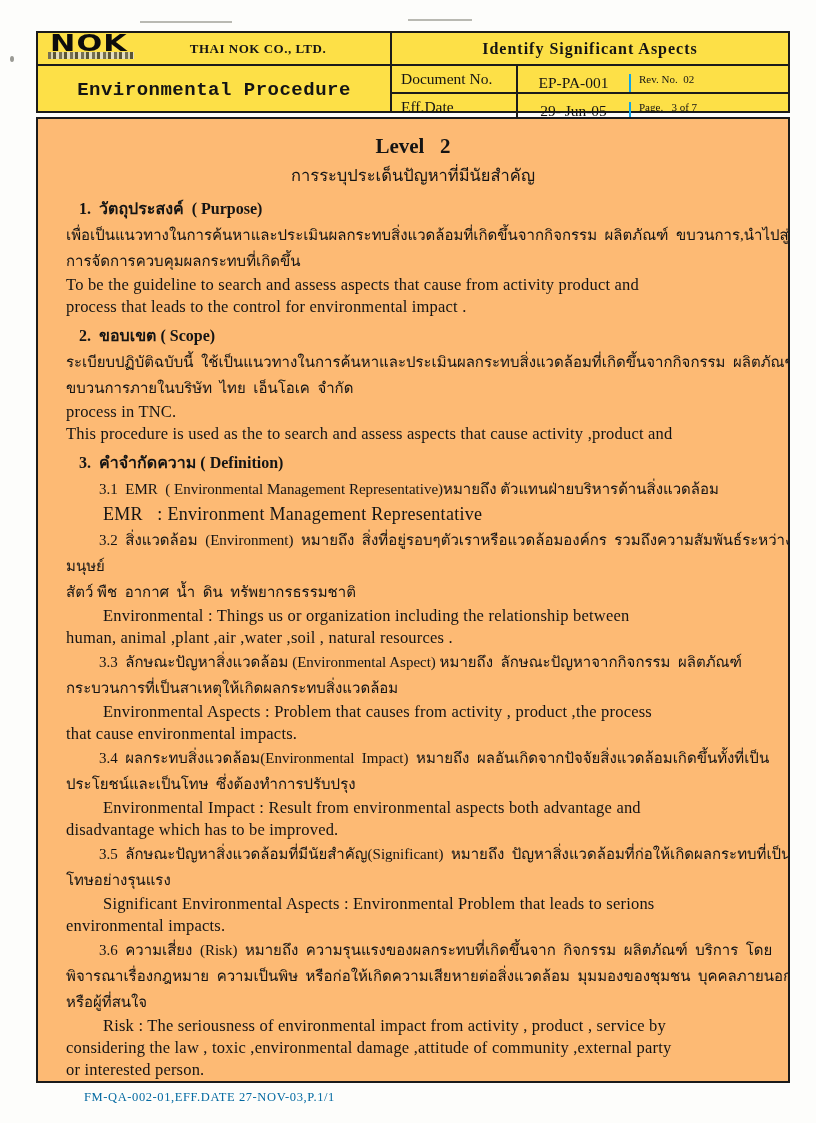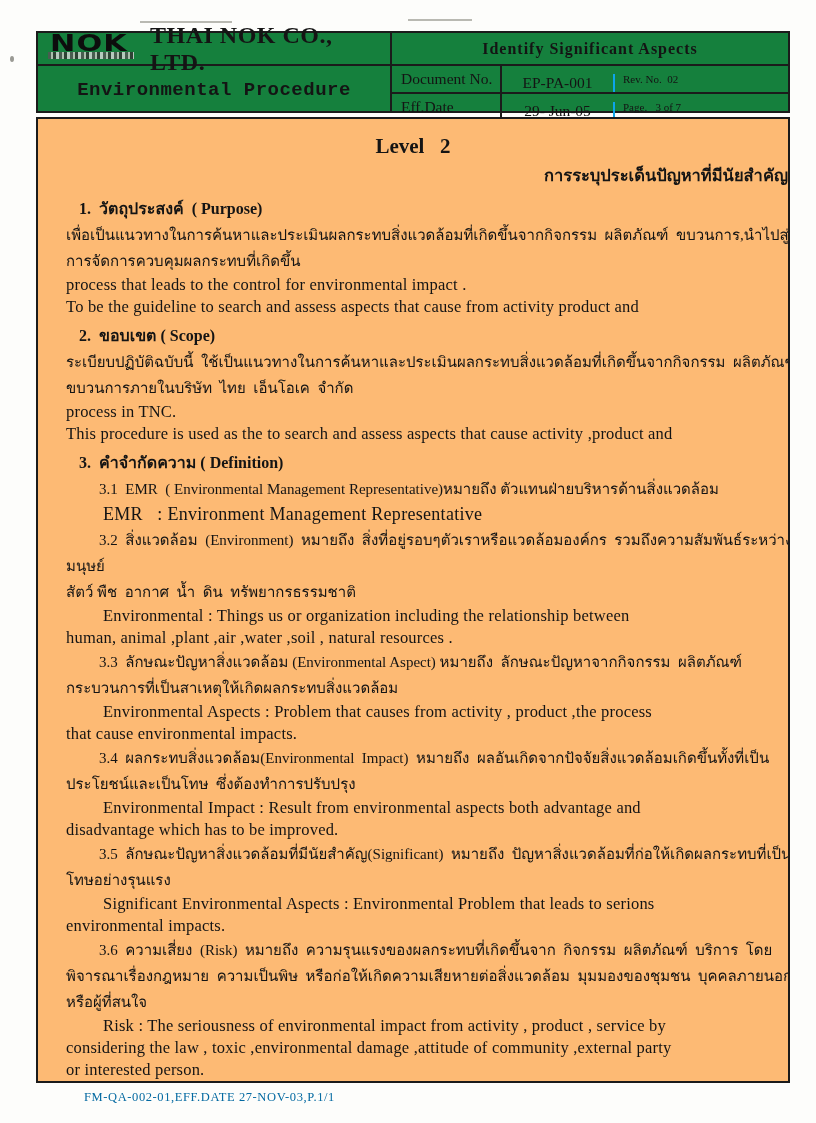--- a/index.html
+++ b/index.html
@@ -6,57 +6,57 @@
   body{
     width:816px;height:1123px;position:relative;overflow:hidden;
     background:#fdfdfb;
     font-family:"Liberation Serif","DejaVu Serif",serif;
     color:#141414;
   }
   .page{position:absolute;inset:0;}
   
   .htable{
     position:absolute;left:36px;top:31px;width:754px;height:82px;
-    border:2px solid #1b1b1b;box-sizing:border-box;background:#15803d;
+    border:2px solid #1b1b1b;box-sizing:border-box;background:#fde047;
   }
   .hrow1{display:flex;height:31px;border-bottom:2px solid #1b1b1b;box-sizing:content-box;}
   .hcellA{width:354px;border-right:2px solid #1b1b1b;box-sizing:border-box;display:flex;align-items:center;}
   .logo-wrap{position:relative;width:112px;height:31px;flex:0 0 auto;}
   .logo-text{
     position:absolute;left:12px;top:-3px;
     font-family:"DejaVu Sans","Liberation Sans",sans-serif;
     font-weight:900;font-size:27px;letter-spacing:1px;color:#0d0d0d;
     transform:scaleY(0.82) scaleX(1.12);transform-origin:left top;
   }
   .logo-smudge{position:absolute;left:10px;top:19px;width:86px;height:7px;
     background:repeating-linear-gradient(90deg,#555 0 3px,#cfcfc8 3px 5px,#333 5px 8px,#ddd 8px 11px);
     filter:blur(0.6px);opacity:.8;}
-  .company{flex:1;text-align:left;font-weight:bold;font-size:24px;letter-spacing:.5px;padding-right:24px;}
+  .company{flex:1;text-align:center;font-weight:bold;font-size:13px;letter-spacing:.5px;padding-right:24px;}
   .hcellB{flex:1;display:flex;align-items:center;justify-content:center;
     font-weight:bold;font-size:16px;letter-spacing:1px;}
   .hrow23{display:flex;height:47px;}
   .hcellProc{width:354px;border-right:2px solid #1b1b1b;box-sizing:border-box;
     display:flex;align-items:center;justify-content:center;
     font-weight:bold;font-size:19px;letter-spacing:.5px;font-family:Liberation Mono, monospace;}
   .hright{flex:1;display:flex;flex-direction:column;}
   .hr{display:flex;flex:1;}
   .hr.topline{border-bottom:2px solid #1b1b1b;}
-  .hlab{width:110px;border-right:2px solid #1b1b1b;box-sizing:border-box;
+  .hlab{width:126px;border-right:2px solid #1b1b1b;box-sizing:border-box;
     display:flex;align-items:center;padding-left:9px;font-size:15.5px;}
   .hmid{width:113px;border-right:2px solid #0ea5e9;box-sizing:border-box;
     display:flex;align-items:center;justify-content:center;font-size:15.5px;margin-top:8px;}
   .hend{flex:1;display:flex;align-items:center;padding-left:8px;font-size:11px;white-space:pre;}
   
   .content{
     position:absolute;left:36px;top:117px;width:754px;height:966px;
     border:2px solid #1b1b1b;box-sizing:border-box;background:#fdba74;overflow:hidden;
   }
   .ln{white-space:pre;}
   .t1{text-align:center;font-weight:bold;font-size:21px;line-height:30px;margin-top:12px;}
-  .t2{text-align:right;font-weight:bold;font-size:16.5px;line-height:30px;}
+  .t2{text-align:center;font-weight:normal;font-size:16.5px;line-height:30px;}
   .hd{font-weight:bold;font-size:16px;line-height:26px;height:26px;margin-top:5px;padding-left:41px;}
   .th{font-size:15px;line-height:26px;height:26px;}
   .en{font-size:16.5px;line-height:22px;height:22px;letter-spacing:.2px;}
   .enbig{font-size:18px;line-height:25px;height:25px;letter-spacing:.3px;}
   .i-base{padding-left:28px;}
   .i-num{padding-left:61px;}
   .i-tr{padding-left:65px;}
   
   .footer{
     position:absolute;left:84px;top:1090px;
@@ -104,22 +104,22 @@
     </div>
   </div>
 
   <div class="content">
     <div class="ln t1">Level   2</div>
     <div class="ln t2">การระบุประเด็นปัญหาที่มีนัยสำคัญ</div>
 
     <div class="ln hd">1.  วัตถุประสงค์  ( Purpose)</div>
     <div class="ln th i-base">เพื่อเป็นแนวทางในการค้นหาและประเมินผลกระทบสิ่งแวดล้อมที่เกิดขึ้นจากกิจกรรม  ผลิตภัณฑ์  ขบวนการ,นำไปสู่</div>
     <div class="ln th i-base">การจัดการควบคุมผลกระทบที่เกิดขึ้น</div>
+    <div class="ln en i-base">To be the guideline to search and assess aspects that cause from activity product and</div>
     <div class="ln en i-base">process that leads to the control for environmental impact .</div>
-    <div class="ln en i-base">To be the guideline to search and assess aspects that cause from activity product and</div>
 
     <div class="ln hd">2.  ขอบเขต ( Scope)</div>
     <div class="ln th i-base">ระเบียบปฏิบัติฉบับนี้  ใช้เป็นแนวทางในการค้นหาและประเมินผลกระทบสิ่งแวดล้อมที่เกิดขึ้นจากกิจกรรม  ผลิตภัณฑ์</div>
     <div class="ln th i-base">ขบวนการภายในบริษัท  ไทย  เอ็นโอเค  จำกัด</div>
     <div class="ln en i-base">process in TNC.</div>
     <div class="ln en i-base">This procedure is used as the to search and assess aspects that cause activity ,product and</div>
 
     <div class="ln hd">3.  คำจำกัดความ ( Definition)</div>
 
     <div class="ln th i-num">3.1  EMR  ( Environmental Management Representative)หมายถึง ตัวแทนฝ่ายบริหารด้านสิ่งแวดล้อม</div>

